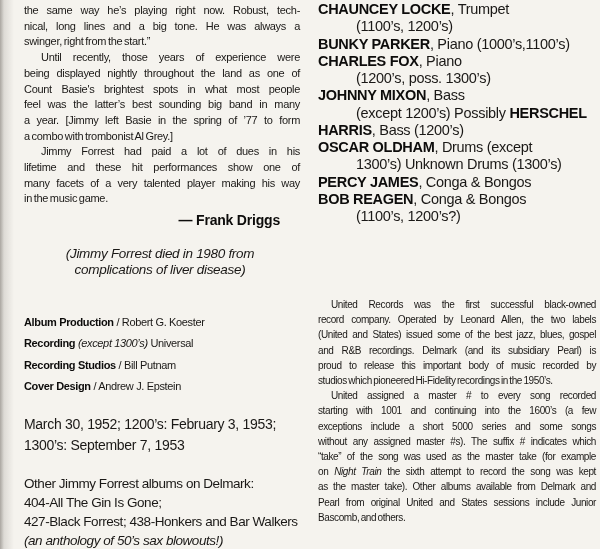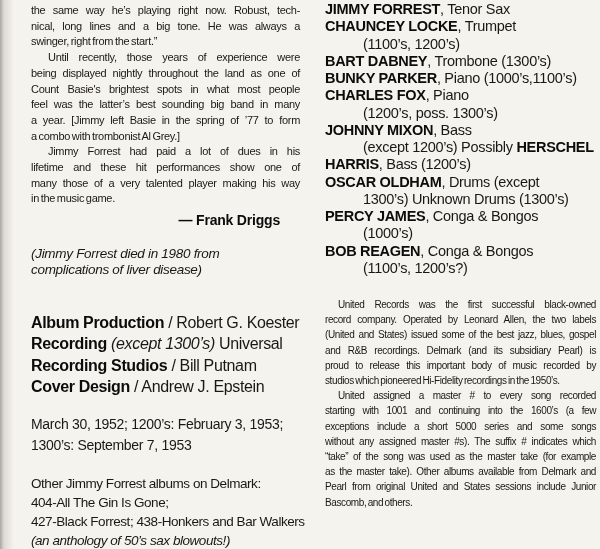--- a/index.html
+++ b/index.html
@@ -13,21 +13,21 @@
   }
   .page { position: absolute; inset: 0; }
   .edge-shadow {
     position: absolute; left: 0; top: 0; width: 14px; height: 100%;
     background: linear-gradient(to right,
       rgba(95,90,84,0.50) 0px,
       rgba(95,90,84,0.16) 4px,
       rgba(95,90,84,0.0) 14px);
   }
   .block { position: absolute; }
-  .line { min-height: 1em; margin-left: 7px; }
+  .line { min-height: 1em; }
   .b { font-weight: 700; color: #0d0c0b; }
   .i { font-style: italic; text-align: right; }
 
   
   .just .line { text-align: justify; text-align-last: justify; }
   .just .line.last { text-align-last: left; }
 
   
   .bio {
     left: 24px; top: 3px; width: 276px;
@@ -36,26 +36,26 @@
   }
   .bio .line.ind { text-indent: 17px; }
 
   .attrib {
     left: 8px; top: 212px; width: 272px;
     text-align: right; font-weight: 700; font-size: 14px;
     letter-spacing: -0.2px; color: #0d0c0b;
   }
   .death {
     left: 24px; top: 246px; width: 272px;
-    text-align: left; font-style: italic;
+    text-align: center; font-style: italic;
     font-size: 13.5px; line-height: 16px; letter-spacing: -0.3px;
   }
   .credits {
     left: 24px; top: 312px; width: 278px;
-    font-size: 16px; line-height: 21.4px; letter-spacing: -0.35px;
+    font-size: 11px; line-height: 21.4px; letter-spacing: -0.35px;
   }
   .dates {
     left: 24px; top: 414px; width: 278px;
     font-size: 14px; line-height: 20.8px; letter-spacing: -0.3px;
   }
   .albums {
     left: 24px; top: 475px; width: 282px;
     font-size: 13.5px; line-height: 18.9px; letter-spacing: -0.45px;
   }
 
@@ -83,21 +83,21 @@
       <div class="line"><span class="">nical, long lines and a big tone. He was always a</span></div>
       <div class="line last"><span class="">swinger, right from the start.”</span></div>
       <div class="line ind"><span class="">Until recently, those years of experience were</span></div>
       <div class="line"><span class="">being displayed nightly throughout the land as one of</span></div>
       <div class="line"><span class="">Count Basie's brightest spots in what most people</span></div>
       <div class="line"><span class="">feel was the latter’s best sounding big band in many</span></div>
       <div class="line"><span class="">a year. [Jimmy left Basie in the spring of ’77 to form</span></div>
       <div class="line last"><span class="">a combo with trombonist Al Grey.]</span></div>
       <div class="line ind"><span class="">Jimmy Forrest had paid a lot of dues in his</span></div>
       <div class="line"><span class="">lifetime and these hit performances show one of</span></div>
-      <div class="line"><span class="">many those of a very talented player making his way</span></div>
+      <div class="line"><span class="">many facets of a very talented player making his way</span></div>
       <div class="line last"><span class="">in the music game.</span></div>
     </div>
 
   <div class="block attrib">— Frank Driggs</div>
 
   <div class="block death">
       <div class="line"><span class="">(Jimmy Forrest died in 1980 from</span></div>
       <div class="line"><span class="">complications of liver disease)</span></div>
     </div>
 
@@ -114,47 +114,45 @@
     </div>
 
   <div class="block albums">
       <div class="line"><span class="">Other Jimmy Forrest albums on Delmark:</span></div>
       <div class="line"><span class="">404-All The Gin Is Gone;</span></div>
       <div class="line"><span class="">427-Black Forrest; 438-Honkers and Bar Walkers</span></div>
       <div class="line"><span class="i">(an anthology of 50’s sax blowouts!)</span></div>
     </div>
 
   <div class="block personnel">
-      <div class="line"><span class="b ">JIMMY FORREST</span><span class="">, Tenor Sax</span></div>
       <div class="line"><span class="b ">CHAUNCEY LOCKE</span><span class="">, Trumpet</span></div>
       <div class="line ind"><span class="">(1100’s, 1200’s)</span></div>
-      <div class="line"><span class="b ">BART DABNEY</span><span class="">, Trombone (1300’s)</span></div>
       <div class="line"><span class="b ">BUNKY PARKER</span><span class="">, Piano (1000’s,1100’s)</span></div>
       <div class="line"><span class="b ">CHARLES FOX</span><span class="">, Piano</span></div>
       <div class="line ind"><span class="">(1200’s, poss. 1300’s)</span></div>
       <div class="line"><span class="b ">JOHNNY MIXON</span><span class="">, Bass</span></div>
       <div class="line ind"><span class="">(except 1200’s) Possibly </span><span class="b ">HERSCHEL</span></div>
       <div class="line"><span class="b ">HARRIS</span><span class="">, Bass (1200’s)</span></div>
       <div class="line"><span class="b ">OSCAR OLDHAM</span><span class="">, Drums (except</span></div>
       <div class="line ind"><span class="">1300’s) Unknown Drums (1300’s)</span></div>
       <div class="line"><span class="b ">PERCY JAMES</span><span class="">, Conga &amp; Bongos</span></div>
-      <div class="line ind"><span class="">(1000’s)</span></div>
       <div class="line"><span class="b ">BOB REAGEN</span><span class="">, Conga &amp; Bongos</span></div>
       <div class="line ind"><span class="">(1100’s, 1200’s?)</span></div>
     </div>
 
   <div class="block just notes">
       <div class="line ind"><span class="">United Records was the first successful black-owned</span></div>
       <div class="line"><span class="">record company. Operated by Leonard Allen, the two labels</span></div>
       <div class="line"><span class="">(United and States) issued some of the best jazz, blues, gospel</span></div>
       <div class="line"><span class="">and R&amp;B recordings. Delmark (and its subsidiary Pearl) is</span></div>
       <div class="line"><span class="">proud to release this important body of music recorded by</span></div>
       <div class="line last"><span class="">studios which pioneered Hi-Fidelity recordings in the 1950’s.</span></div>
       <div class="line ind"><span class="">United assigned a master # to every song recorded</span></div>
       <div class="line"><span class="">starting with 1001 and continuing into the 1600’s (a few</span></div>
       <div class="line"><span class="">exceptions include a short 5000 series and some songs</span></div>
       <div class="line"><span class="">without any assigned master #s). The suffix # indicates which</span></div>
       <div class="line"><span class="">“take” of the song was used as the master take (for example</span></div>
+      <div class="line"><span class="">on </span><span class="i">Night Train</span><span class=""> the sixth attempt to record the song was kept</span></div>
       <div class="line"><span class="">as the master take). Other albums available from Delmark and</span></div>
       <div class="line"><span class="">Pearl from original United and States sessions include Junior</span></div>
       <div class="line last"><span class="">Bascomb, and others.</span></div>
     </div>
 </div>
 
 </body></html>

